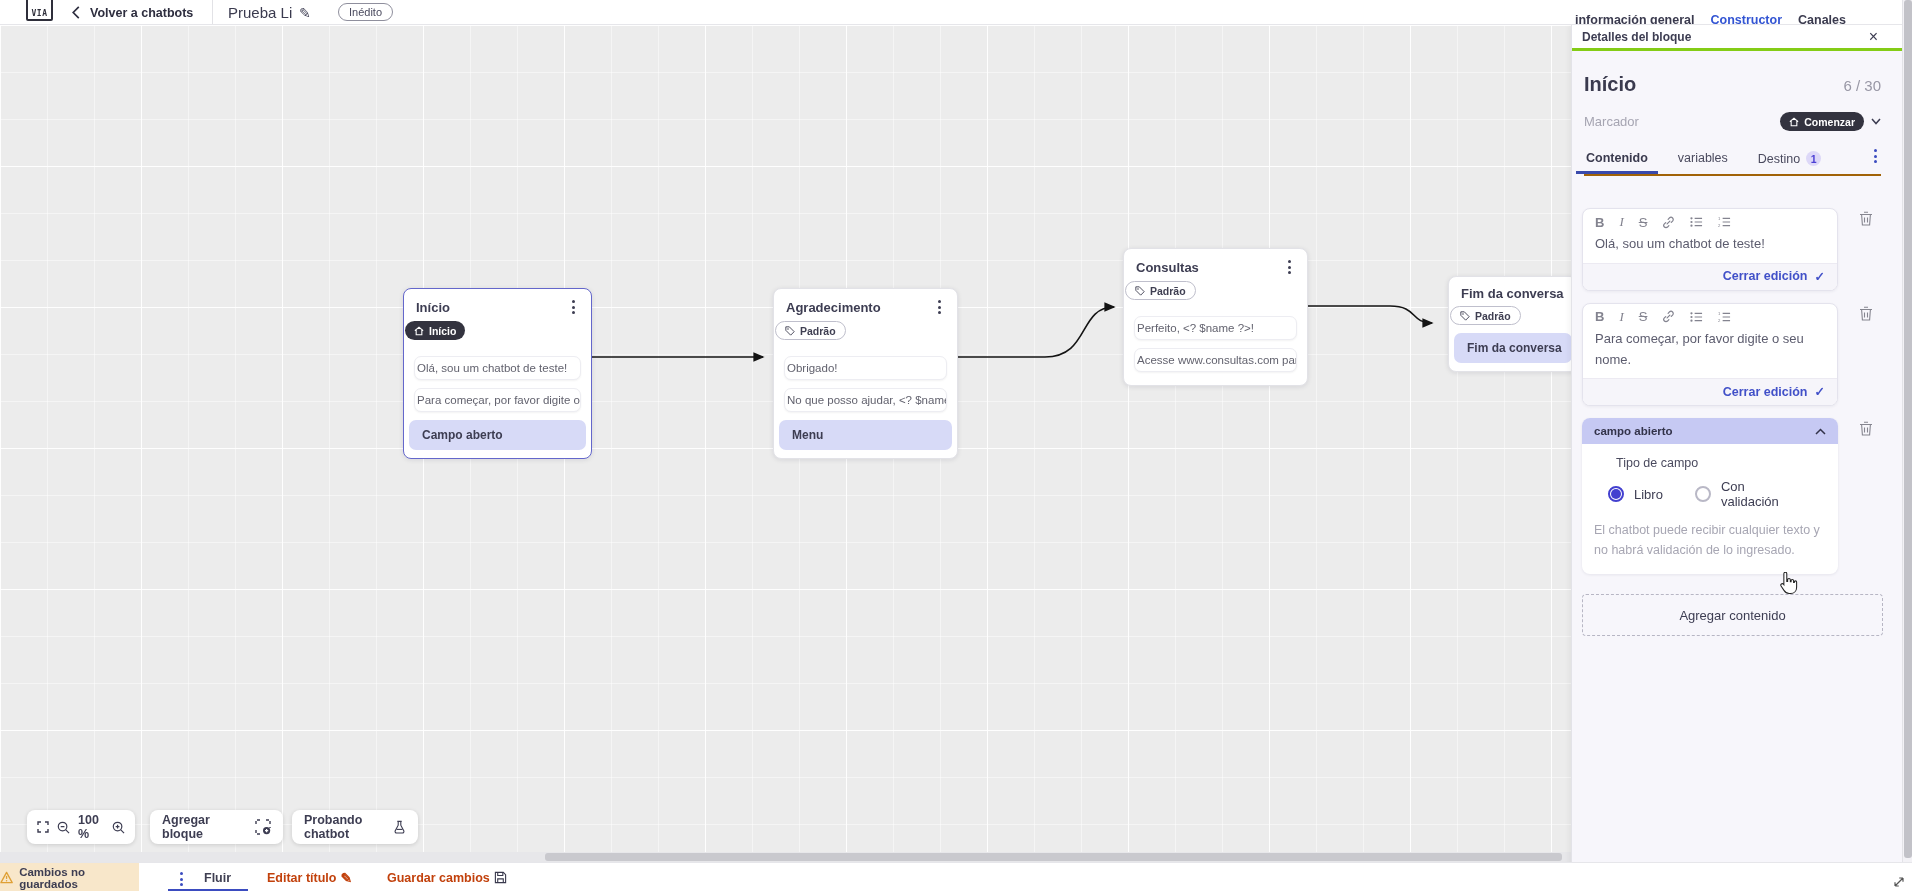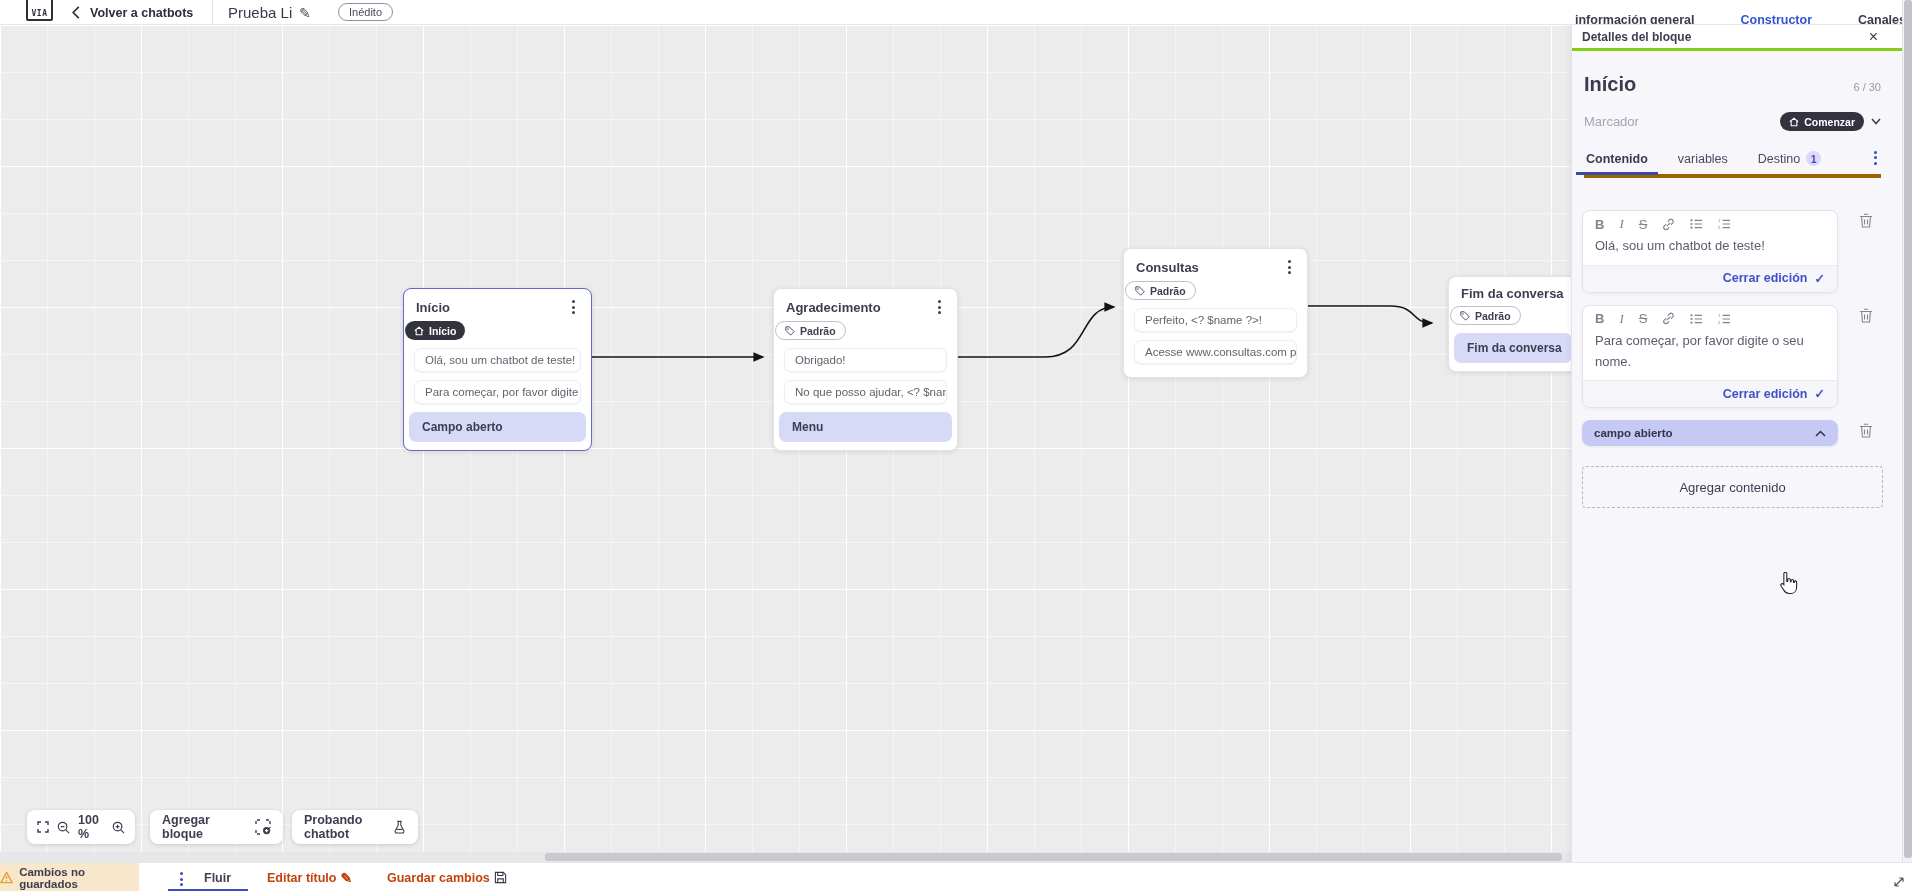--- a/index.html
+++ b/index.html
@@ -16,21 +16,21 @@
           font-family:"DejaVu Sans Mono", monospace; padding-bottom:1px;}
   .back-btn { position:absolute; left:72px; top:0; height:25px; display:flex; align-items:center; gap:10px;
               color:#2e2e3f; font-size:12.5px; font-weight:bold; cursor:pointer; }
   .tb-divider { position:absolute; left:212px; top:0; width:1px; height:25px; background:#e2e2e6; }
   .doc-title { position:absolute; left:228px; top:0; height:25px; display:flex; align-items:center;
                font-size:15px; color:#3a3a4e; }
   .title-pencil { position:absolute; left:299px; top:0; height:25px; display:flex; align-items:center;
                   font-size:14px; color:#3d3d52; cursor:pointer; }
   .status-badge { position:absolute; left:338px; top:3px; height:18px; padding:8px 10px; border:1px solid #8f8f9d;
                   border-radius:10px; font-size:11px; color:#4a4a5e; display:flex; align-items:center; }
-  .top-tabs { position:absolute; left:1575px; top:0; height:39px; display:flex; gap:46px; align-items:center; }
+  .top-tabs { position:absolute; left:1575px; top:0; height:39px; display:flex; gap:16px; align-items:center; }
   .top-tab { font-size:12.5px; font-weight:bold; color:#3a3a4e; position:relative; height:25px;
              display:flex; align-items:center; cursor:pointer; white-space:nowrap; }
   .top-tab.active { color:#3254d3; }
   .top-tab.active::after { content:""; position:absolute; left:-6px; right:-6px; bottom:0; height:3px; background:#3254d3; }
 
   
   .canvas { position:absolute; left:0; top:25px; width:1571px; height:837px; background:#ececec;
             background-image:
               linear-gradient(rgba(255,255,255,.85) 1px, transparent 1px),
               linear-gradient(90deg, rgba(255,255,255,.85) 1px, transparent 1px),
@@ -46,21 +46,21 @@
   .node-head { display:flex; align-items:center; justify-content:space-between; padding:9px 12px 5px; }
   .node-title { font-size:13px; font-weight:bold; color:#3d3d52; white-space:nowrap; }
   .kebab { display:flex; flex-direction:column; gap:2.5px; padding:2px 4px; cursor:pointer; }
   .kebab i { width:3px; height:3px; border-radius:50%; background:#3d3d52; }
   .kebab.indigo i { background:#3b4cc0; }
   .node-badges { padding:0 1px 8px; display:flex; }
   .pill-dark { background:#33333f; color:#fff; border-radius:10px; height:19px; padding:0 9px;
                display:flex; align-items:center; gap:5px; font-size:10.5px; font-weight:bold; }
   .pill-outline { background:#fff; border:1px solid #bfbfcc; color:#3f3f52; border-radius:10px; height:19px;
                   padding:0 9px; display:flex; align-items:center; gap:5px; font-size:10.5px; font-weight:bold; }
-  .n-item { margin:0 10px 8px; padding:5px 10px; background:#fff; border:1px solid #ededf2; border-radius:7px;
+  .n-item { margin:8px 10px 8px; padding:5px 2px; background:#fff; border:1px solid #ededf2; border-radius:7px;
             font-size:11.5px; color:#62626e; white-space:nowrap; overflow:hidden; cursor:pointer;
             box-shadow:0 1px 2px rgba(0,0,0,.05); }
   .n-item.action { margin:0 5px 3px; padding:8px 13px; background:#d7daf7; border:none; box-shadow:none;
                    color:#3d3d52; font-size:12px; font-weight:bold; }
 
   
   .float-card { position:absolute; top:810px; height:34px; background:#fff; border-radius:8px; z-index:3;
                 box-shadow:0 1px 4px rgba(0,0,0,.14); display:flex; align-items:center; gap:10px;
                 padding:0 12px; font-size:12.5px; font-weight:bold; color:#3d3d52;justify-content:space-between; }
   .float-card .ico { display:flex; align-items:center; color:#3d3d52; cursor:pointer; }
@@ -76,27 +76,27 @@
   
   .panel { position:absolute; left:1571px; top:25px; width:331px; height:850px; background:#f7f6fb;
            border-left:1px solid #e3e3e8; box-shadow:-2px 0 6px rgba(0,0,0,.05); z-index:10; }
   .panel-header { height:26px; background:#fff; border-bottom:3px solid #84cc16; display:flex;
                   align-items:center; padding:0 24px 0 10px; }
   .panel-header .ph-title { font-size:12px; font-weight:bold; color:#3d3d52; }
   .panel-header .close { margin-left:auto; font-size:16px; color:#3d3d52; cursor:pointer; line-height:1; }
   .panel-body { padding:20px 19px 0 10px; }
   .pb-title-row { display:flex; align-items:baseline; justify-content:space-between; margin:2px 2px 0; }
   .pb-title { font-size:20px; font-weight:bold; color:#3a3a4e; }
-  .pb-counter { font-size:11px; color:#9897a5;padding-left:29px; }
+  .pb-counter { font-size:15px; color:#9897a5;padding-left:29px; }
   .marker-row { display:flex; align-items:center; justify-content:space-between; margin:16px 2px 0; }
   .marker-label { font-size:13px; color:#a6a5b2; }
   .marker-value { display:flex; align-items:center; gap:7px; cursor:pointer; }
   .chev { display:flex; align-items:center; color:#3d3d52; }
 
-  .panel-tabs { display:flex; align-items:center; gap:26px; margin:16px 2px 0; border-bottom:4px solid #a16207; }
+  .panel-tabs { display:flex; align-items:flex-start; gap:26px; margin:16px 2px 0; border-bottom:2px solid #a16207; }
   .panel-tab { font-size:12.5px; color:#4a4a5e; padding:4px 2px 8px; position:relative; cursor:pointer;
                display:flex; align-items:center; gap:6px; white-space:nowrap; }
   .panel-tab.active { color:#3a3a4e; font-weight:bold; }
   .panel-tab.active::after { content:""; position:absolute; left:-8px; right:-8px; bottom:-1px; height:3px; background:#3949ab; }
   .tab-count { width:15px; height:15px; border-radius:50%; background:#ddd8f8; color:#4b3fd4; font-size:10.5px;
                font-weight:bold; display:flex; align-items:center; justify-content:center; }
   .panel-tabs .kebab { margin-left:auto; padding-bottom:8px; }
 
   .content-row { display:flex; gap:10px; }
   .content-row.first { margin-top:32px; }
@@ -440,20 +440,32 @@
       </div>
 
       <div class="content-row next">
         <div class="field-card grow">
           <div class="fc-header">
             <span>campo abierto</span>
             <svg width="11" height="7" viewBox="0 0 11 7">
                 <path d="M1 6 L5.5 1.5 L10 6" fill="none" stroke="#33334a" stroke-width="1.5"></path>
               </svg>
           </div>
+          <div class="fc-body">
+            <div class="fc-label">Tipo de campo</div>
+            <div class="radio-row">
+              <span class="radio on">
+                  <i></i>
+                </span>
+              <span class="radio-label">Libro</span>
+              <span class="radio"></span>
+              <span class="radio-label">Con validación</span>
+            </div>
+            <div class="fc-help">El chatbot puede recibir cualquier texto y no habrá validación de lo ingresado.</div>
+          </div>
         </div>
         <div class="trash-col">
           <svg width="14" height="15" viewBox="0 0 14 15">
               <path d="M1 3.5 H13 M5 1.2 h4 M2.6 3.5 L3.4 14 H10.6 L11.4 3.5 M5.5 6.5 V11.5 M8.5 6.5 V11.5" fill="none" stroke="#85858f" stroke-width="1.1"></path>
             </svg>
         </div>
       </div>
 
       <button class="add-content">Agregar contenido</button>
     </div>

